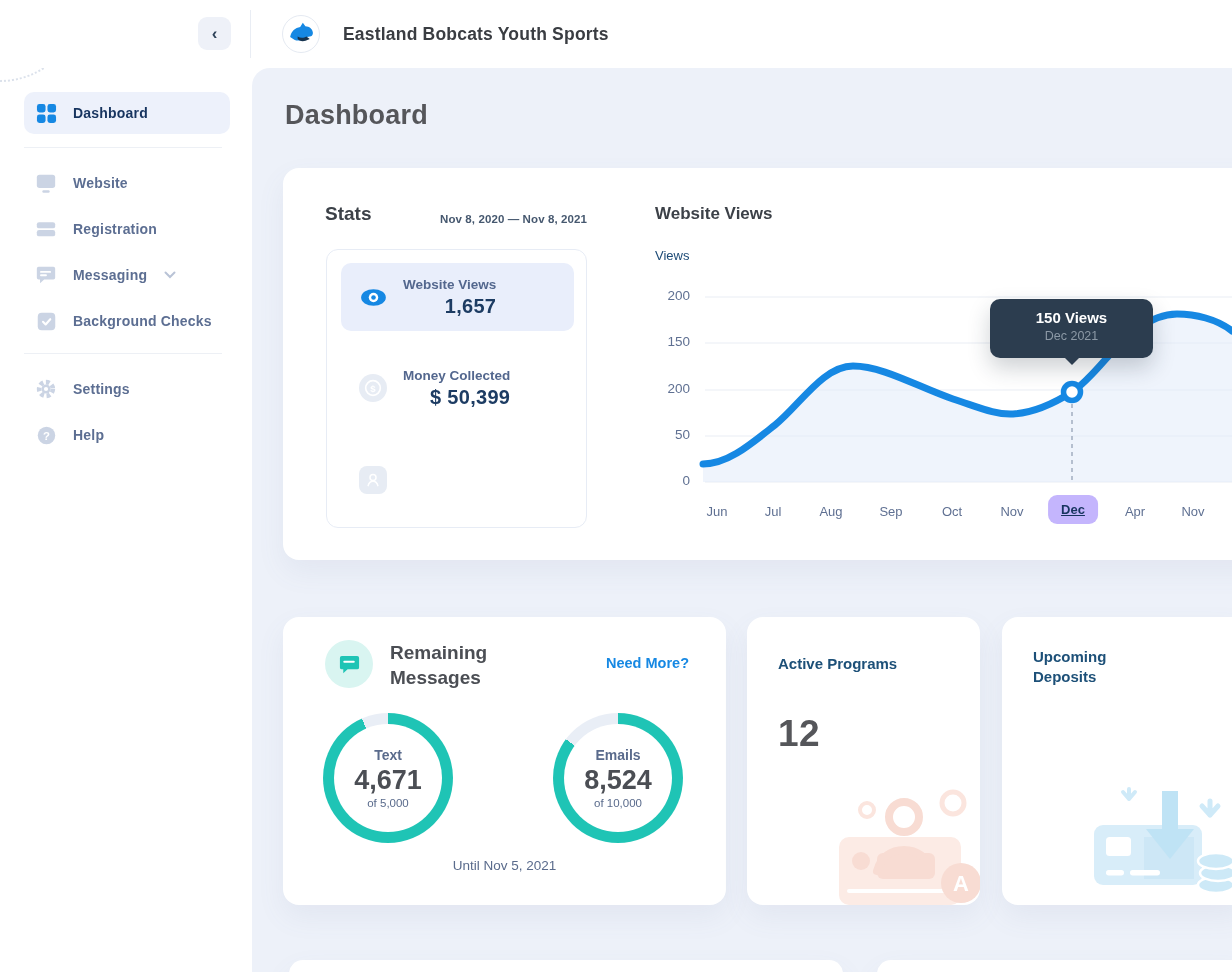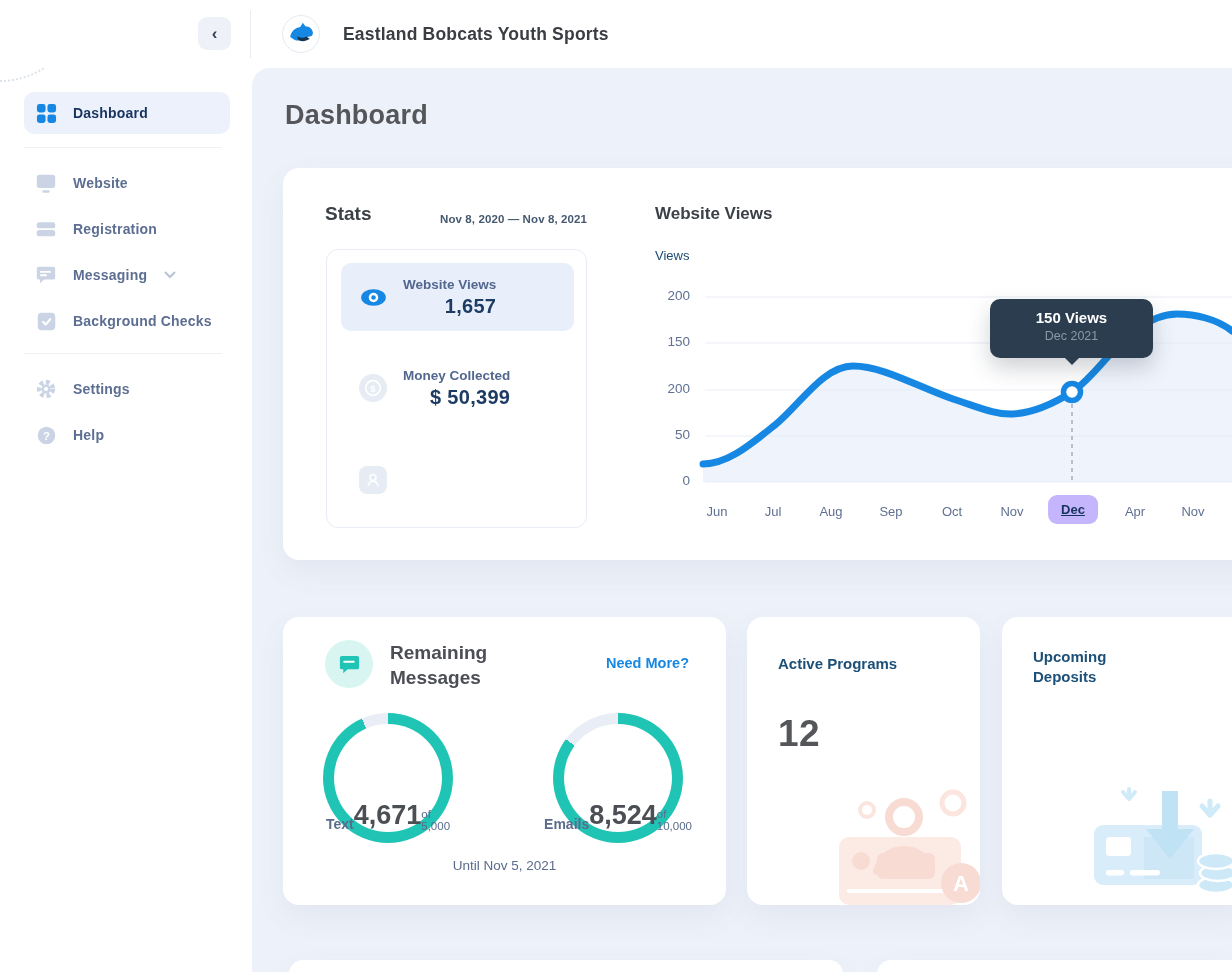--- a/index.html
+++ b/index.html
@@ -77,21 +77,21 @@
   
   #messages-card { left:283px; top:617px; width:443px; height:288px; }
   .msg-icon-circle { position:absolute; left:42px; top:23px; width:48px; height:48px;
     border-radius:50%; background:#d9f5f1; display:flex; align-items:center; justify-content:center; }
   .msg-title { position:absolute; left:107px; top:23px; width:170px; font-size:19px;
     font-weight:bold; color:#4b4e54; line-height:25px; }
   .need-more { position:absolute; right:37px; top:38px; font-size:14.5px; font-weight:bold;
     color:#1688e3; cursor:pointer; text-decoration:none; }
   .ring { position:absolute; top:96px; width:130px; height:130px; border-radius:50%; }
   .ring-inner { position:absolute; inset:11px; background:#fff; border-radius:50%;
-    display:flex; flex-direction:row; align-items:flex-end; justify-content:center; }
+    display:flex; flex-direction:column; align-items:center; justify-content:center; }
   .ring-label { font-size:14px; font-weight:bold; color:#5a6b8c; }
   .ring-value { font-size:27px; font-weight:bold; color:#4b4e54; margin:2px 0 1px; }
   .ring-of { font-size:11.5px; font-weight:normal; color:#5a6b8c; }
   .until-text { position:absolute; left:0; top:241px; width:100%; text-align:center;
     font-size:13.5px; color:#5a6b8c; }
 
   
   #programs-card { left:747px; top:617px; width:233px; height:288px; }
   #deposits-card { left:1002px; top:617px; width:246px; height:288px; }
   .small-card-title { position:absolute; left:31px; top:37px; font-size:15px; font-weight:bold;

